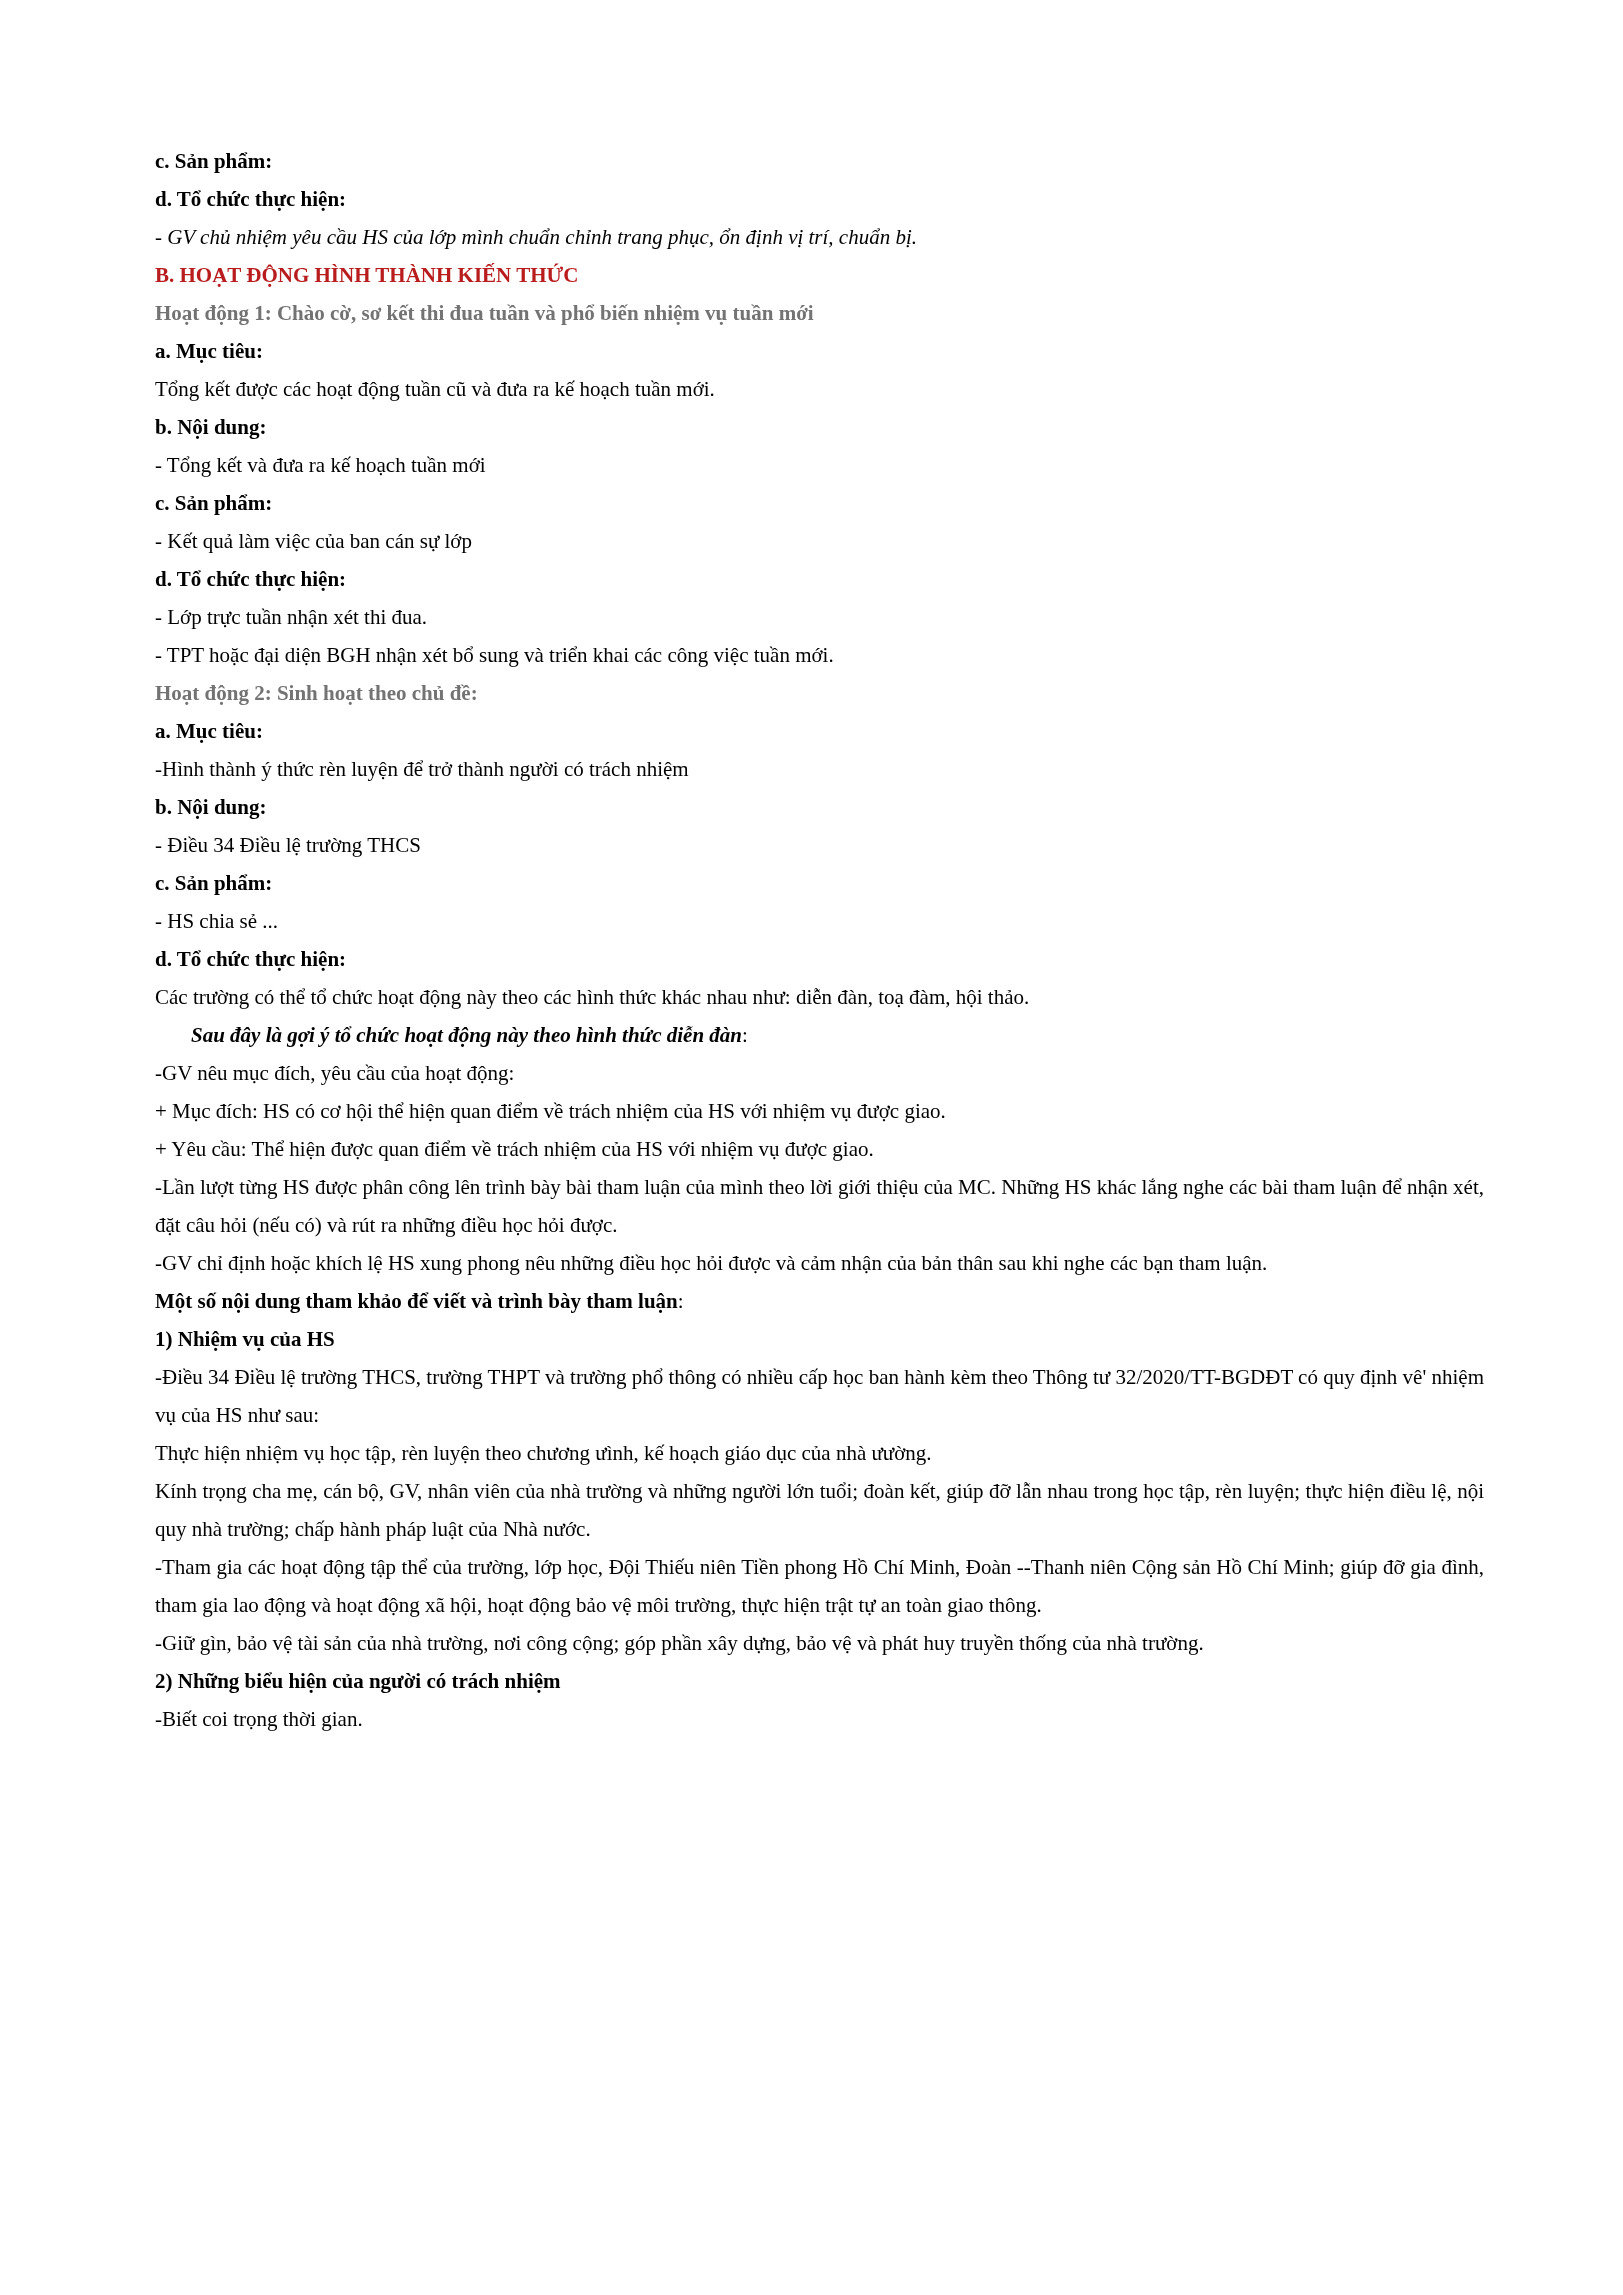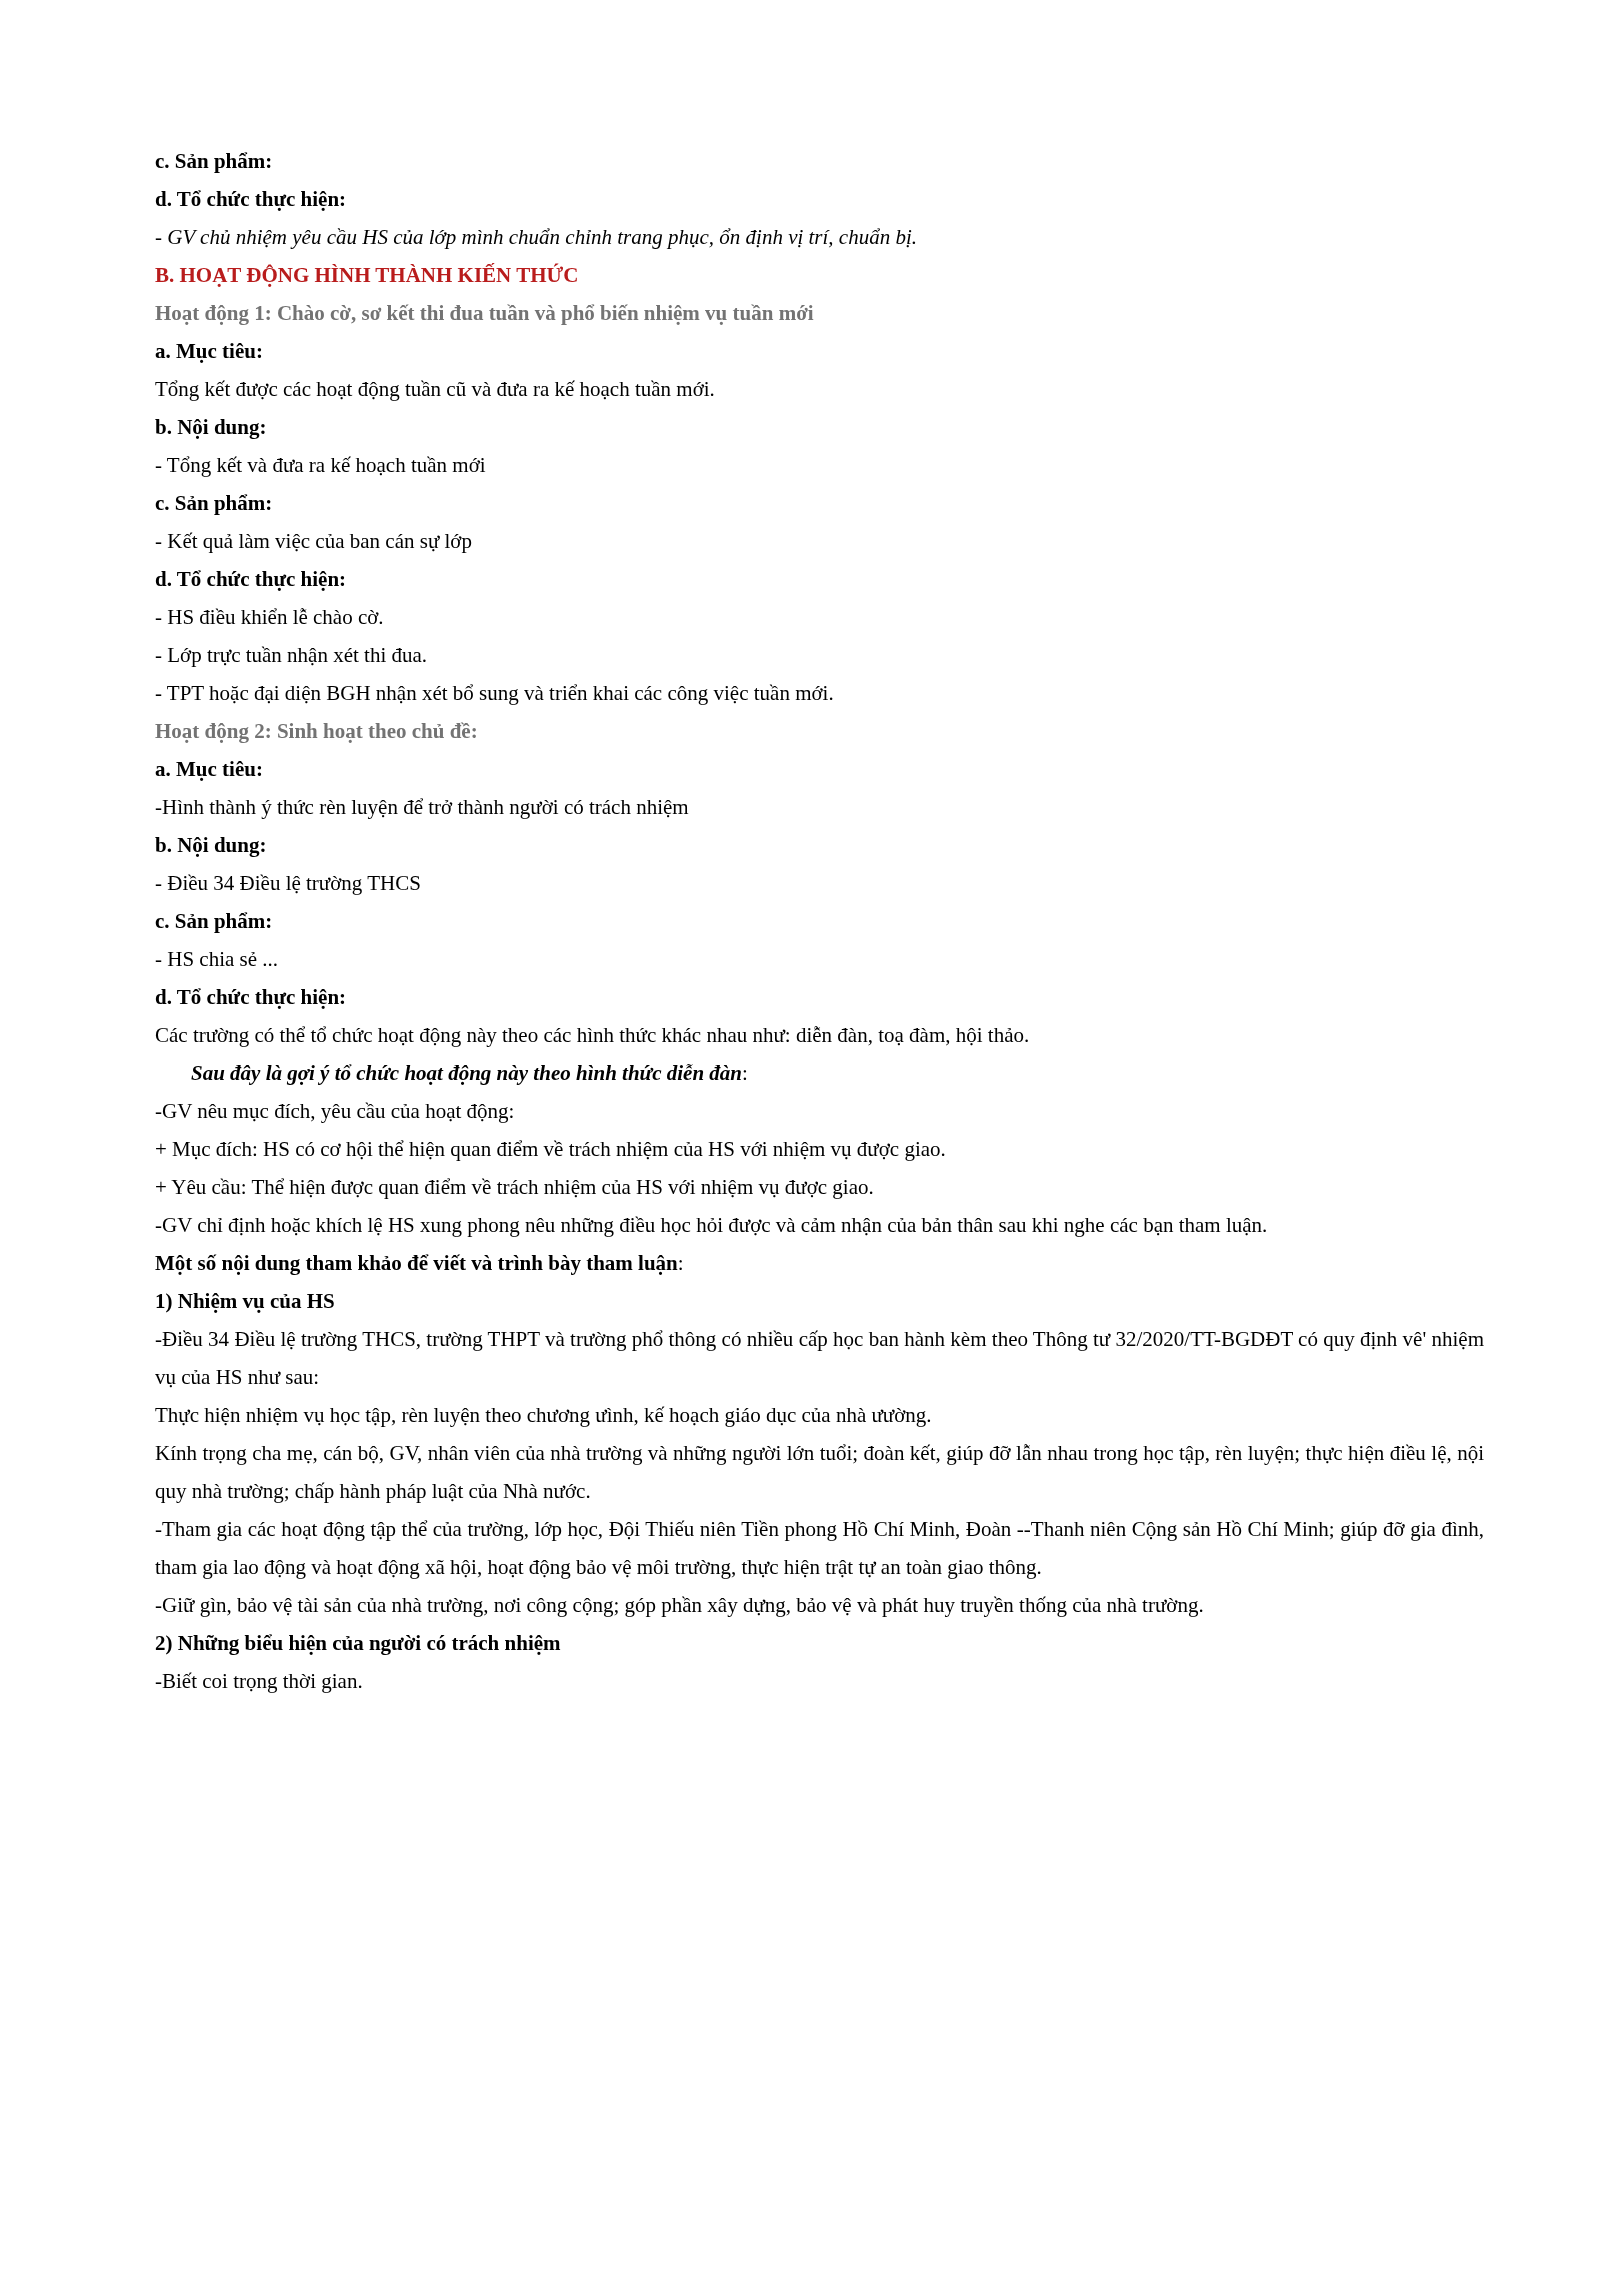--- a/index.html
+++ b/index.html
@@ -42,36 +42,36 @@
   <p class="i">- GV chủ nhiệm yêu cầu HS của lớp mình chuẩn chỉnh trang phục, ổn định vị trí, chuẩn bị.</p>
   <p class="b blue">B. HOẠT ĐỘNG HÌNH THÀNH KIẾN THỨC</p>
   <p class="b green">Hoạt động 1: Chào cờ, sơ kết thi đua tuần và phổ biến nhiệm vụ tuần mới</p>
   <p class="b">a. Mục tiêu:</p>
   <p>Tổng kết được các hoạt động tuần cũ và đưa ra kế hoạch tuần mới.</p>
   <p class="b">b. Nội dung:</p>
   <p>- Tổng kết và đưa ra kế hoạch tuần mới</p>
   <p class="b">c. Sản phẩm:</p>
   <p>- Kết quả làm việc của ban cán sự lớp</p>
   <p class="b">d. Tổ chức thực hiện:</p>
-  <p>- HS điều khiển lễ chào cờ.</p>
   <p>- Lớp trực tuần nhận xét thi đua.</p>
   <p>- TPT hoặc đại diện BGH nhận xét bổ sung và triển khai các công việc tuần mới.</p>
   <p class="b green">Hoạt động 2: Sinh hoạt theo chủ đề:</p>
   <p class="b">a. Mục tiêu:</p>
   <p>-Hình thành ý thức rèn luyện để trở thành người có trách nhiệm</p>
   <p class="b">b. Nội dung:</p>
   <p>- Điều 34 Điều lệ trường THCS</p>
   <p class="b">c. Sản phẩm:</p>
   <p>- HS chia sẻ ...</p>
   <p class="b">d. Tổ chức thực hiện:</p>
   <p>Các trường có thể tổ chức hoạt động này theo các hình thức khác nhau như: diễn đàn, toạ đàm, hội thảo.</p>
   <p><span class="bi">Sau đây là gợi ý tổ chức hoạt động này theo hình thức diễn đàn</span><span>:</span></p>
   <p>-GV nêu mục đích, yêu cầu của hoạt động:</p>
   <p>+ Mục đích: HS có cơ hội thể hiện quan điểm về trách nhiệm của HS với nhiệm vụ được giao.</p>
   <p>+ Yêu cầu: Thể hiện được quan điểm về trách nhiệm của HS với nhiệm vụ được giao.</p>
+  <p>-Lần lượt từng HS được phân công lên trình bày bài tham luận của mình theo lời giới thiệu của MC. Những HS khác lắng nghe các bài tham luận để nhận xét, đặt câu hỏi (nếu có) và rút ra những điều học hỏi được.</p>
   <p>-GV chỉ định hoặc khích lệ HS xung phong nêu những điều học hỏi được và cảm nhận của bản thân sau khi nghe các bạn tham luận.</p>
   <p><span class="b">Một số nội dung tham khảo để viết và trình bày tham luận</span><span>:</span></p>
   <p class="b">1) Nhiệm vụ của HS</p>
   <p>-Điều 34 Điều lệ trường THCS, trường THPT và trường phổ thông có nhiều cấp học ban hành kèm theo Thông tư 32/2020/TT-BGDĐT có quy định vê' nhiệm vụ của HS như sau:</p>
   <p>Thực hiện nhiệm vụ học tập, rèn luyện theo chương ưình, kế hoạch giáo dục của nhà ưường.</p>
   <p>Kính trọng cha mẹ, cán bộ, GV, nhân viên của nhà trường và những người lớn tuổi; đoàn kết, giúp đỡ lẫn nhau trong học tập, rèn luyện; thực hiện điều lệ, nội quy nhà trường; chấp hành pháp luật của Nhà nước.</p>
   <p>-Tham gia các hoạt động tập thể của trường, lớp học, Đội Thiếu niên Tiền phong Hồ Chí Minh, Đoàn --Thanh niên Cộng sản Hồ Chí Minh; giúp đỡ gia đình, tham gia lao động và hoạt động xã hội, hoạt động bảo vệ môi trường, thực hiện trật tự an toàn giao thông.</p>
   <p>-Giữ gìn, bảo vệ tài sản của nhà trường, nơi công cộng; góp phần xây dựng, bảo vệ và phát huy truyền thống của nhà trường.</p>
   <p class="b">2) Những biểu hiện của người có trách nhiệm</p>
   <p>-Biết coi trọng thời gian.</p>

